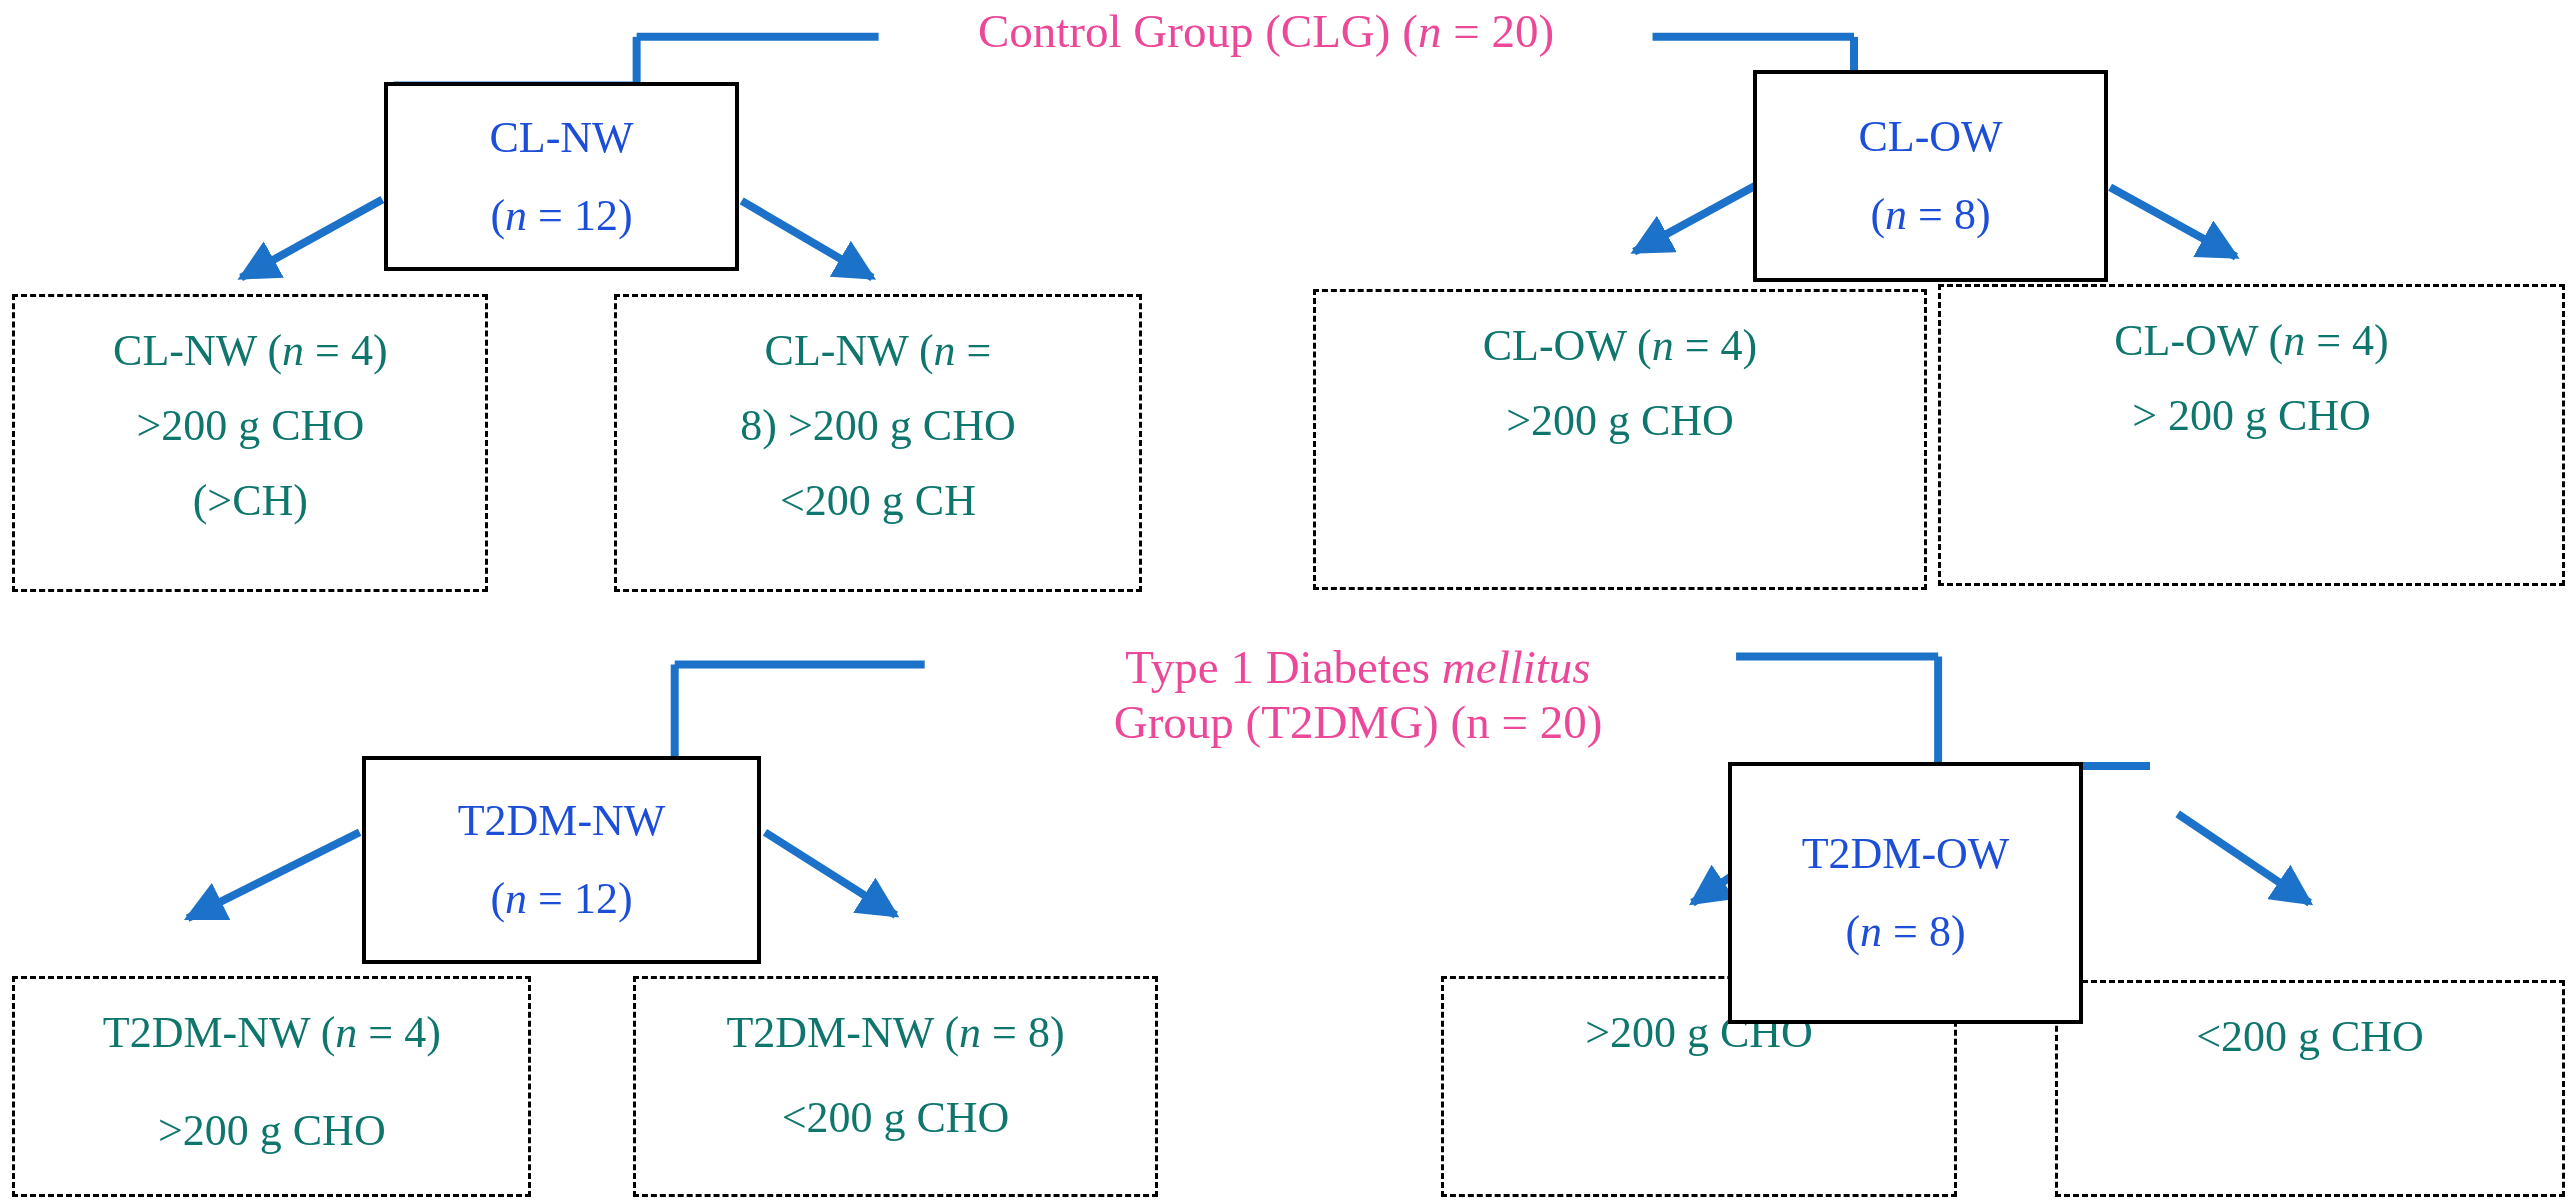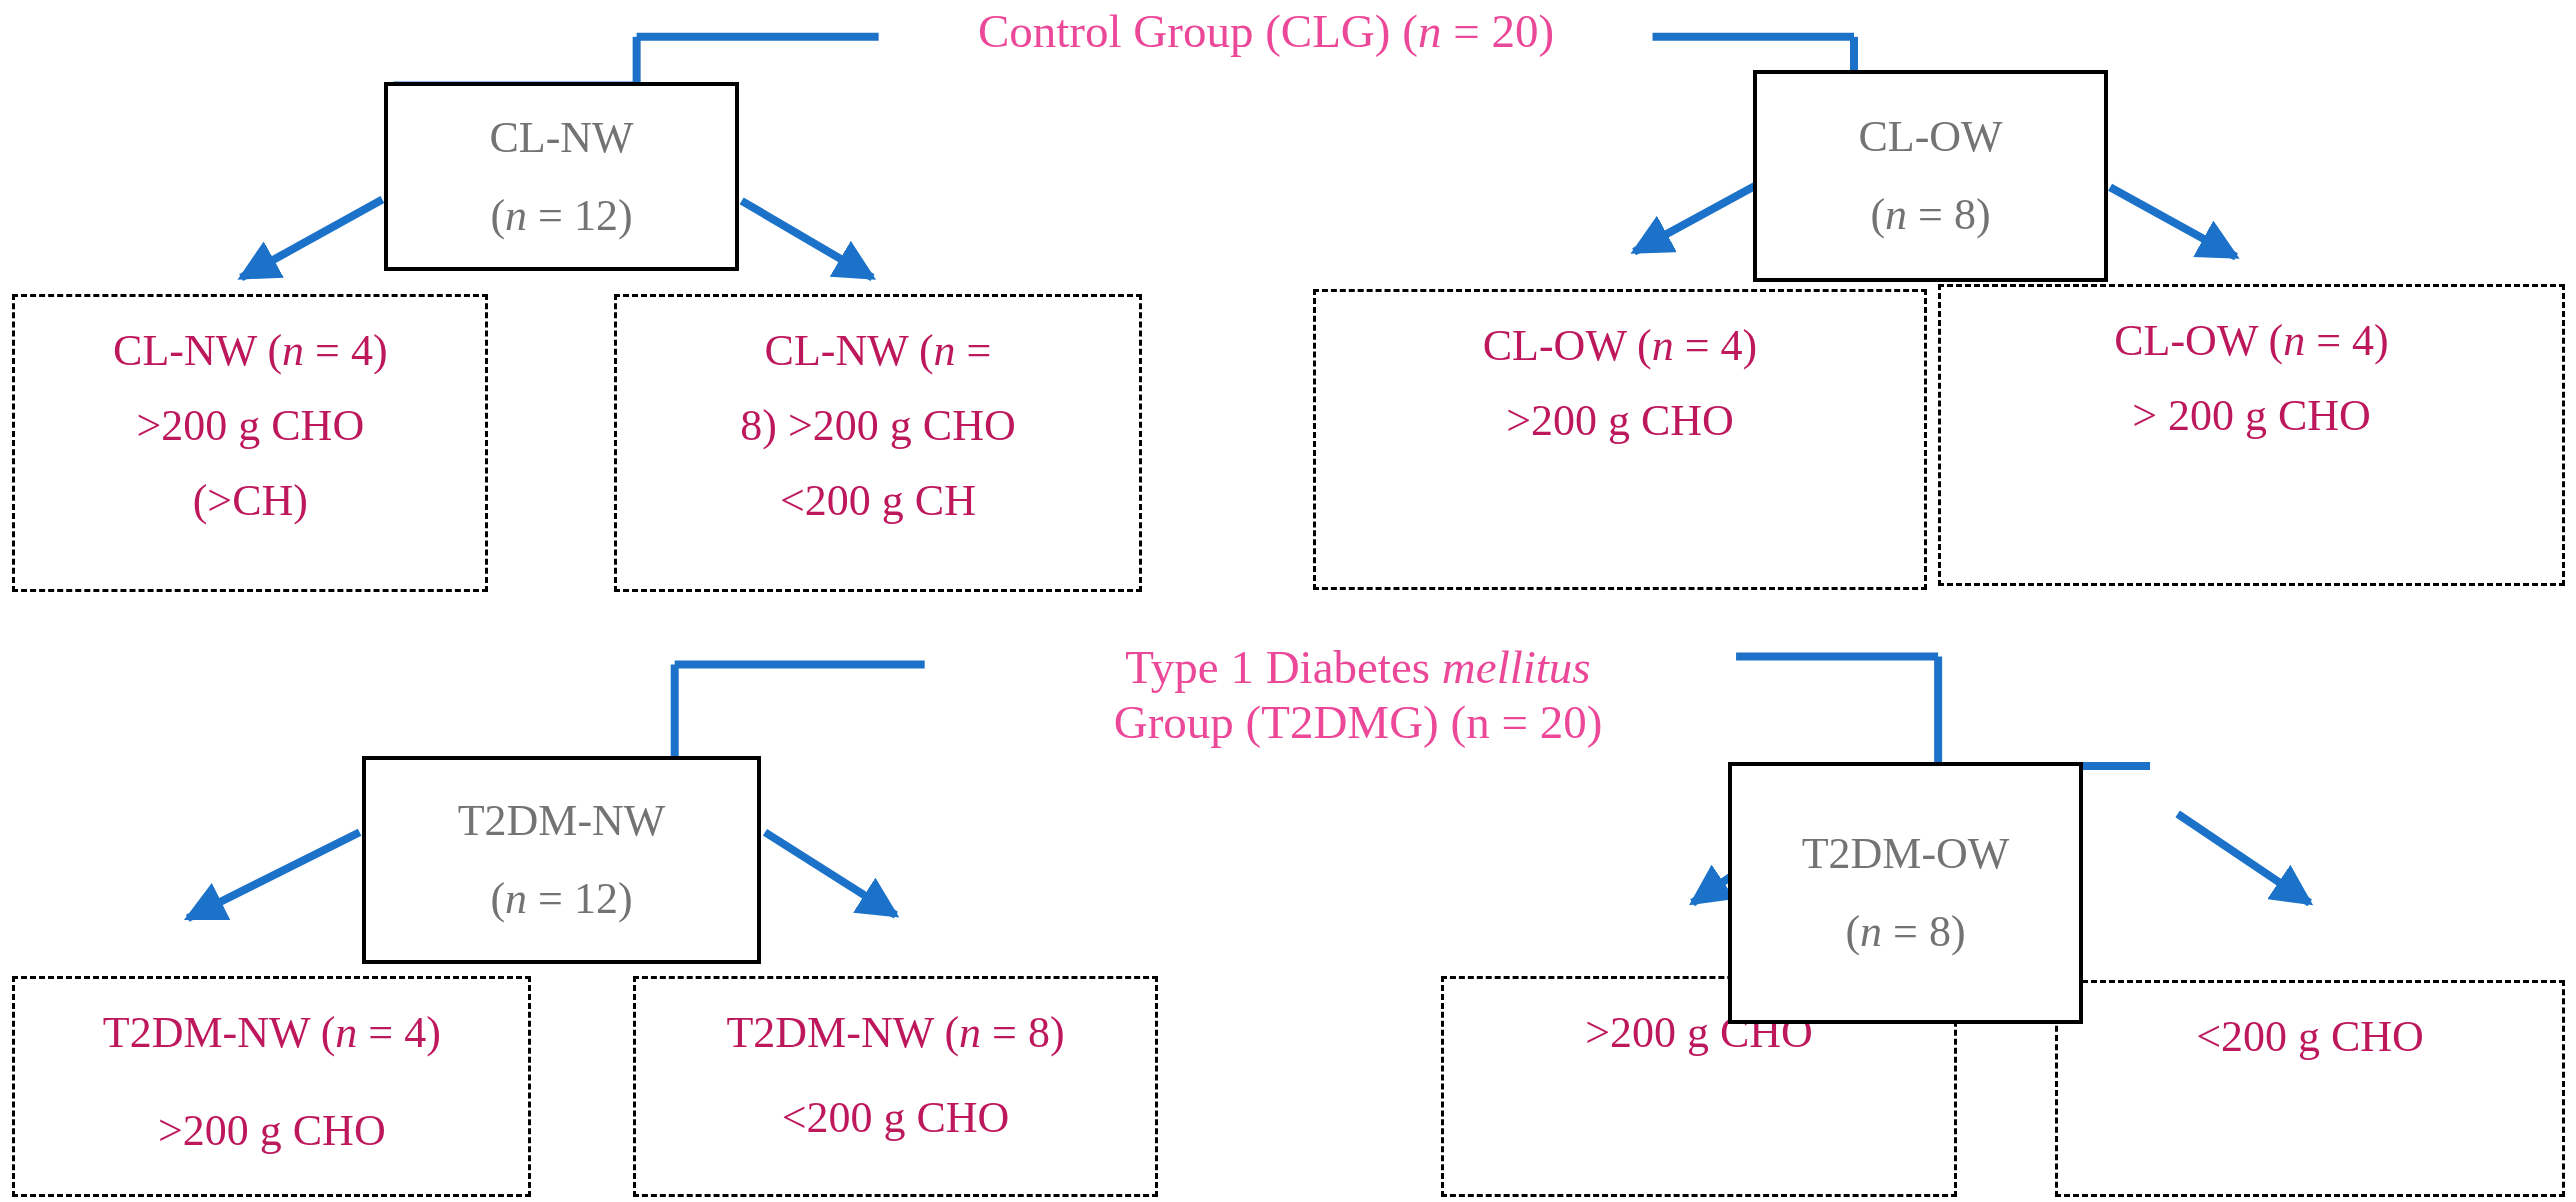--- a/index.html
+++ b/index.html
@@ -45,21 +45,21 @@
     width: 750px;
     white-space: normal;
   }
 
   
   .node-solid {
     position: absolute;
     box-sizing: border-box;
     border: 4.3px solid #000000;
     background: #ffffff;
-    color: #737373;
+    color: #1d4ed8;
     font-size: 44px;
     line-height: 1.0;
     display: flex;
     flex-direction: column;
     align-items: center;
     justify-content: center;
     z-index: 4;
   }
   .node-solid .ln1 { margin-bottom: 34px; }
   .node-solid .it  { font-style: italic; }
@@ -68,21 +68,21 @@
   #box-cl-ow   { left: 1753px; top: 70px;  width: 355px; height: 212px; font-family: Liberation Serif, serif; }
   #box-t2dm-nw { left: 362px;  top: 756px; width: 399px; height: 208px; }
   #box-t2dm-ow { left: 1728px; top: 762px; width: 355px; height: 262px; }
 
   
   .node-dashed {
     position: absolute;
     box-sizing: border-box;
     border: 3.7px dashed #000000;
     background: transparent;
-    color: #be185d;
+    color: #0f766e;
     font-size: 44px;
     line-height: 1.0;
     display: flex;
     flex-direction: column;
     align-items: center;
     justify-content: flex-start;
     padding-top: 32px;
     z-index: 2;
   }
   .node-dashed .row { margin-bottom: 31px; white-space: nowrap; }

